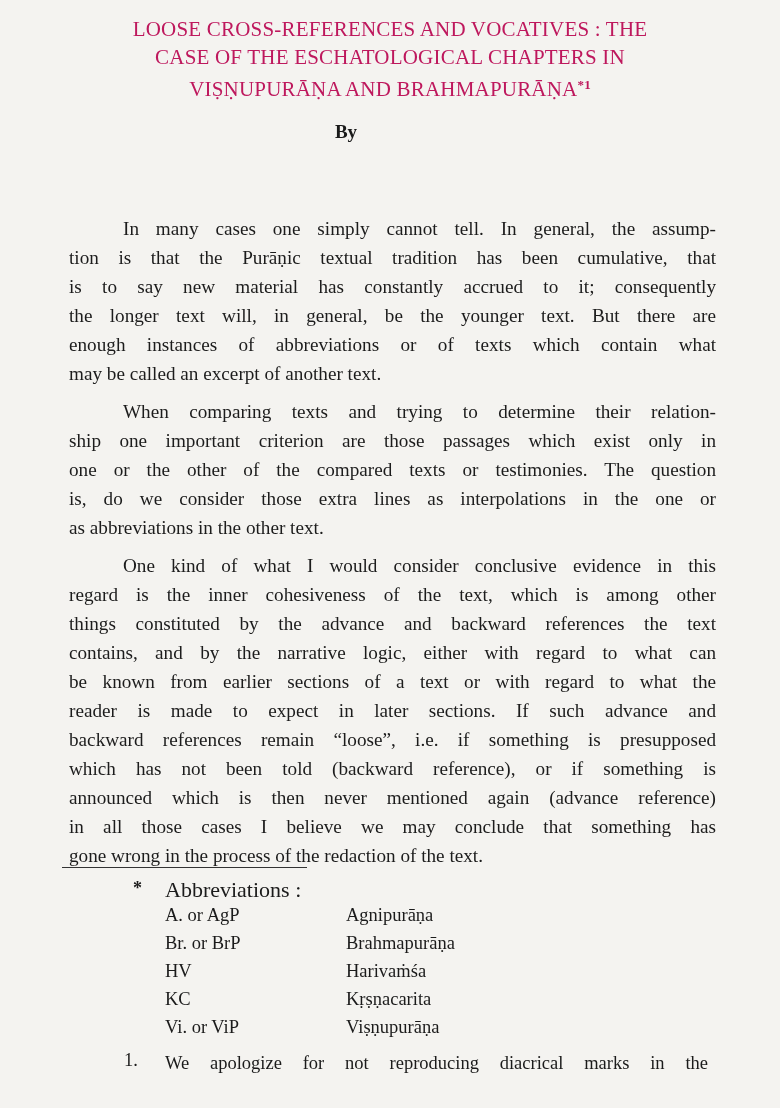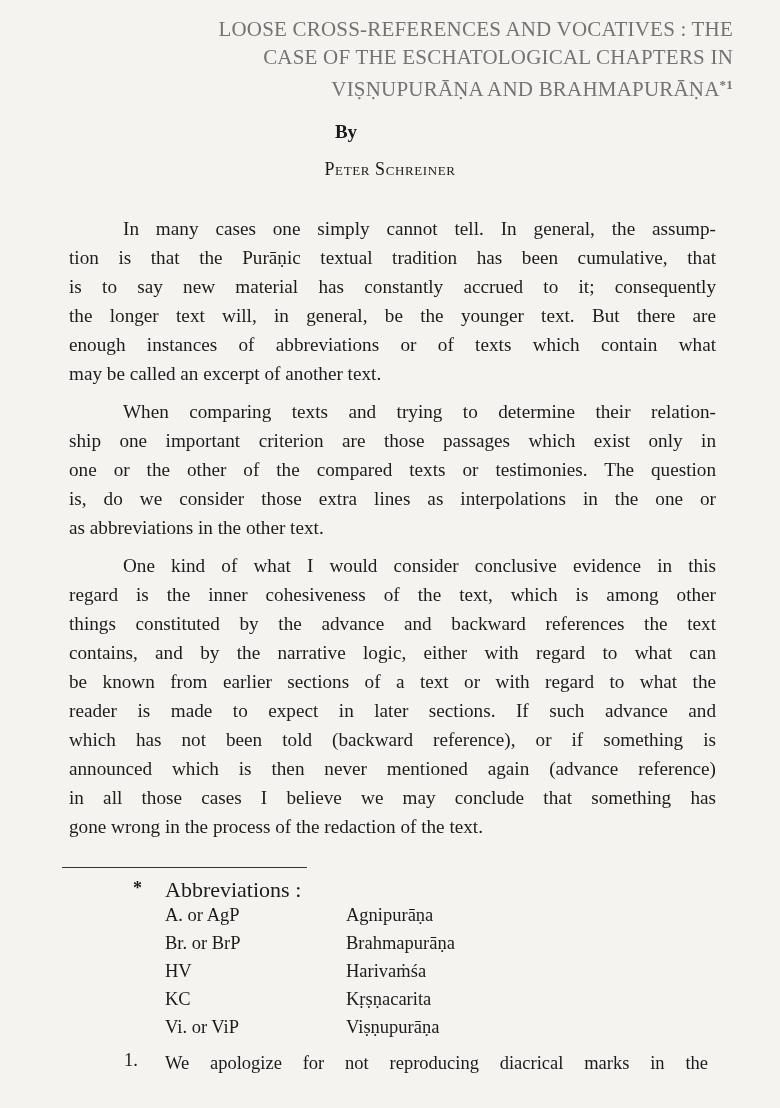--- a/index.html
+++ b/index.html
@@ -5,23 +5,23 @@
   html, body { margin: 0; padding: 0; }
   body {
     width: 780px; height: 1108px; overflow: hidden;
     background: #f4f3f0;
     color: #1b1b1b;
     font-family: "Liberation Serif", "DejaVu Serif", serif;
     position: relative;
   }
   .page { position: absolute; left: 0; top: 0; width: 780px; height: 1108px; }
   .title {
-    position: absolute; left: 73px; width: 660px; top: 16px;
-    text-align: right; font-size: 21px; line-height: 27.5px;
-    letter-spacing: 0.2px; color: #737373;
+    position: absolute; left: 60px; width: 660px; top: 16px;
+    text-align: center; font-size: 21px; line-height: 27.5px;
+    letter-spacing: 0.2px; color: #be185d;
   }
   .title div { white-space: nowrap; }
   .title sup { font-size: 13px; vertical-align: 7px; font-weight: bold; }
   .by {
     position: absolute; left: 0; width: 692px; top: 121px;
     text-align: center; font-size: 19px; font-weight: bold; color: #1a1a1a;
   }
   .author {
     position: absolute; left: 0; width: 780px; top: 159px;
     text-align: center; font-size: 18px; letter-spacing: 0.6px; color: #1a1a1a;
@@ -56,21 +56,20 @@
 
 <div class="page">
 
   <div class="title">
     <div>LOOSE CROSS-REFERENCES AND VOCATIVES : THE</div>
     <div>CASE OF THE ESCHATOLOGICAL CHAPTERS IN</div>
     <div><span>VIṢṆUPURĀṆA AND BRAHMAPURĀṆA</span><sup>*1</sup></div>
   </div>
 
   <div class="by">By</div>
-  <div class="author">Peter Schreiner</div>
 
   <div class="body-text">
     <div class="para">
       <span class="line first">In many cases one simply cannot tell. In general, the  assump-</span>
       <span class="line">tion is that the Purāṇic textual  tradition has been cumulative, that</span>
       <span class="line">is to say new  material has  constantly  accrued to it;  consequently</span>
       <span class="line">the longer text will, in general, be  the younger text.   But there are</span>
       <span class="line">enough instances of  abbreviations  or of  texts which  contain what</span>
       <span class="line last">may be called an excerpt of another text.</span>
     </div>
@@ -81,20 +80,21 @@
       <span class="line">is, do we consider  those extra  lines as  interpolations in the one or</span>
       <span class="line last">as abbreviations in the other text.</span>
     </div>
     <div class="para">
       <span class="line first">One kind of what I would consider conclusive evidence in this</span>
       <span class="line">regard is the inner  cohesiveness  of  the text,  which is among other</span>
       <span class="line">things constituted by the advance  and backward references the text</span>
       <span class="line">contains, and by the narrative logic,  either with regard to what can</span>
       <span class="line">be known from earlier sections of a  text or with regard  to what the</span>
       <span class="line">reader is  made to  expect in  later  sections.   If such  advance and</span>
+      <span class="line">backward references remain “loose”, i.e. if something is presupposed</span>
       <span class="line">which has not  been told  (backward reference),  or if  something is</span>
       <span class="line">announced which is then never mentioned again (advance reference)</span>
       <span class="line">in all those  cases I believe  we may  conclude  that  something  has</span>
       <span class="line last">gone wrong in the process of the redaction of the text.</span>
     </div>
   </div>
 
   <div class="rule"></div>
 
   <div class="fn-star" style="left:133px;">*</div>

